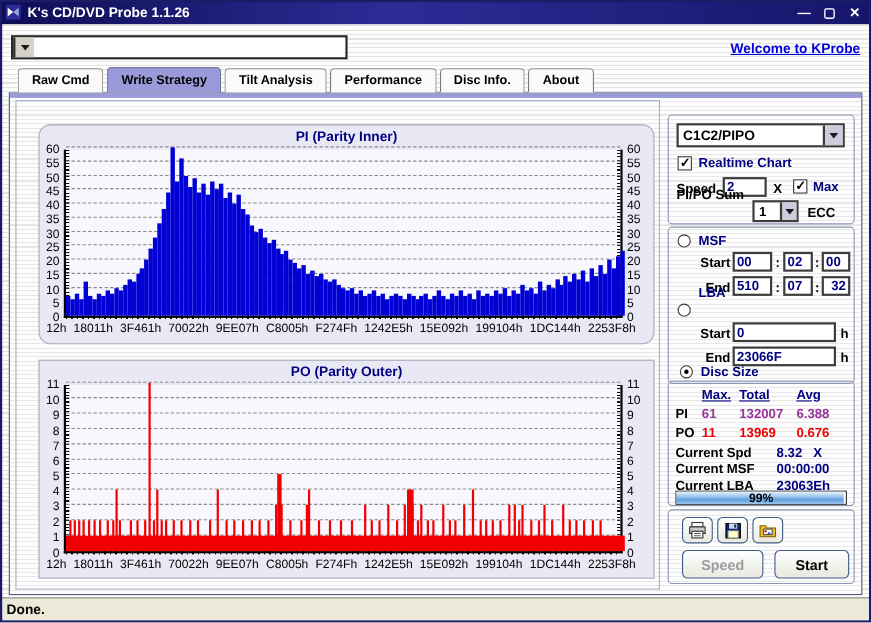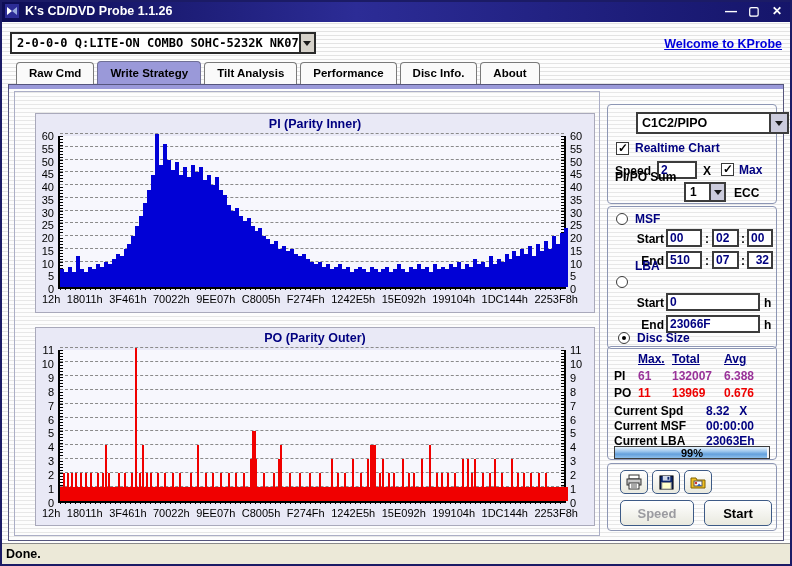--- a/index.html
+++ b/index.html
@@ -98,41 +98,40 @@
     </svg>
     <span class="ttl">K's CD/DVD Probe 1.1.26</span>
     <div class="winctl">
       <span>—</span>
       <span>▢</span>
       <span>✕</span>
     </div>
   </div>
 
   <div class="drivecombo">
-    <span class="txt">2-0-0-0 Q:LITE-ON COMBO SOHC-5232K NK07</span>
     <span class="arrowbtn">
         <span class="tri"></span>
       </span>
   </div>
   <a class="homelink">Welcome to KProbe</a>
 
   <div class="tabstrip">
     <span class="tab">Raw Cmd</span>
     <span class="tab active">Write Strategy</span>
     <span class="tab">Tilt Analysis</span>
     <span class="tab">Performance</span>
     <span class="tab">Disc Info.</span>
     <span class="tab">About</span>
   </div>
 
   <div class="content">
 
     <div class="charts-panel">
 
-      <div class="chart-box" style="top:21px;height:200px;">
+      <div class="chart-box" style="top:21px;height:200px;border-radius:11px;">
         <div class="chart-title">PI (Parity Inner)</div>
         <div class="ylab left">
             <span style="bottom: -5px;">0</span>
             <span style="bottom: 7.75px;">5</span>
             <span style="bottom: 20.5px;">10</span>
             <span style="bottom: 33.25px;">15</span>
             <span style="bottom: 46px;">20</span>
             <span style="bottom: 58.75px;">25</span>
             <span style="bottom: 71.5px;">30</span>
             <span style="bottom: 84.25px;">35</span>
@@ -453,21 +452,21 @@
             <span>1242E5h</span>
             <span>15E092h</span>
             <span>199104h</span>
             <span>1DC144h</span>
             <span>2253F8h</span>
           </div>
       </div>
     </div>
 
     <div class="group" style="top:19px;height:100px;">
-      <div class="combo" style="left:7px;top:7px;width:153px;height:22px;margin-left:21px;">
+      <div class="combo" style="left:7px;top:7px;width:153px;height:22px;">
         <span class="ctxt">C1C2/PIPO</span>
         <span class="arrowbtn">
             <span class="tri"></span>
           </span>
       </div>
       <span class="cb on" style="left:8px;top:37px;"></span>
       <span class="abs glabel" style="left:27px;top:36px;">Realtime Chart</span>
       <span class="abs blabel" style="left:7px;top:59px;">Speed</span>
       <span class="tin" style="left:49px;top:56px;width:40px;">2</span>
       <span class="abs blabel" style="left:95px;top:59px;">X</span>

